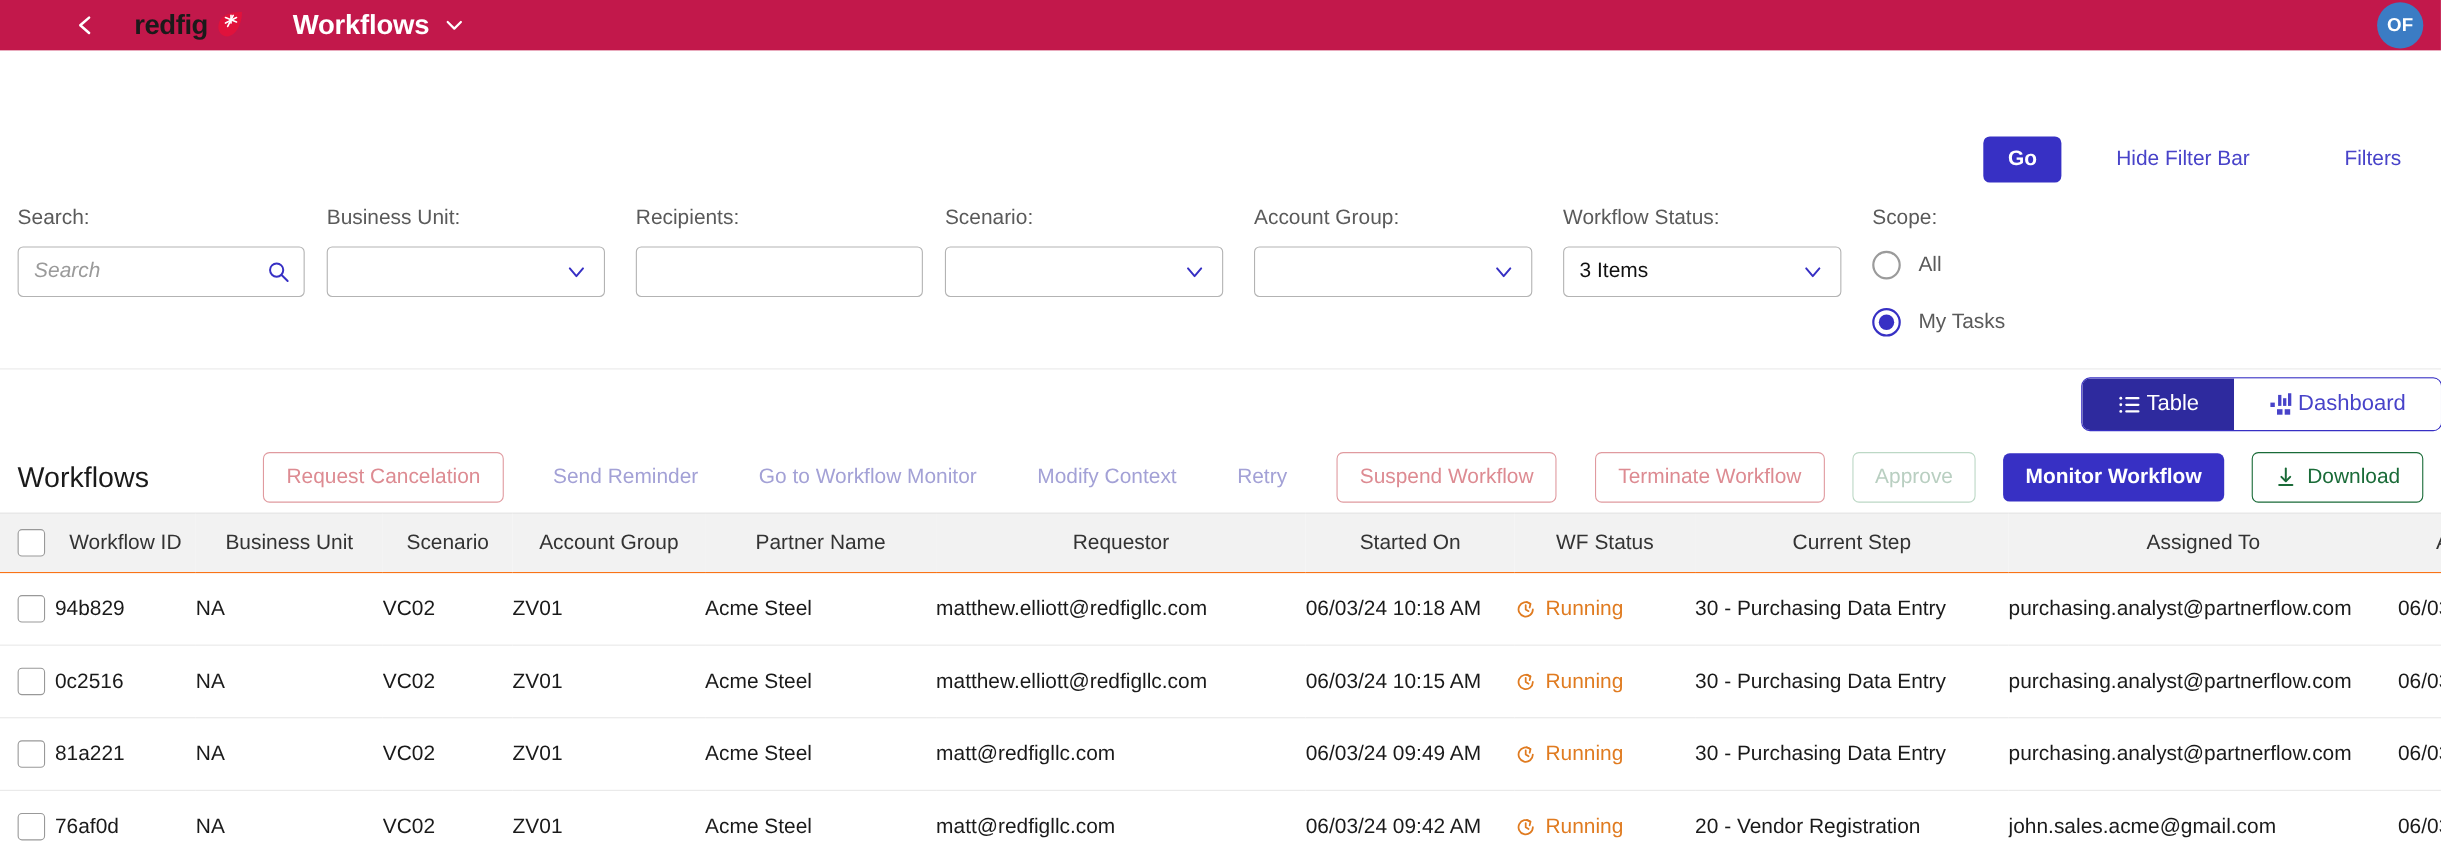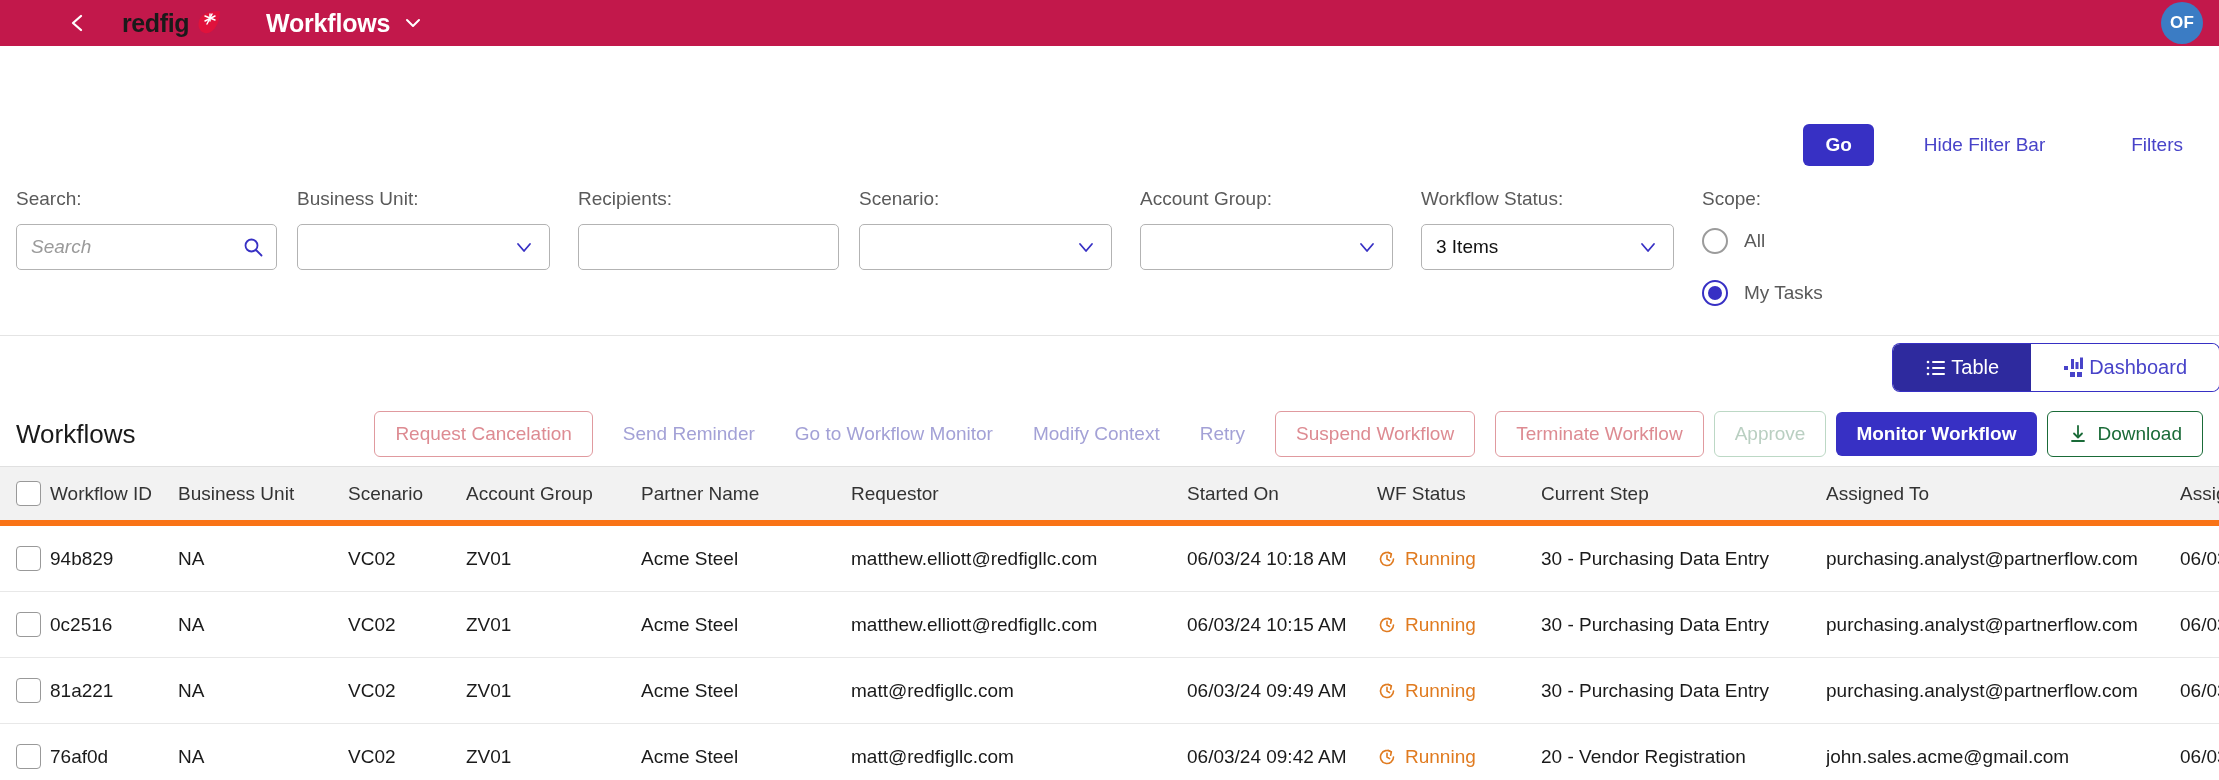--- a/index.html
+++ b/index.html
@@ -190,21 +190,21 @@
     height: 64px;
   }
   .table-title {
     font-size: 26px;
     color: #1a1a1a;
     white-space: nowrap;
   }
   .toolbar {
     display: flex;
     align-items: center;
-    gap: 0px;
+    gap: 15px;
     margin-left: auto;
   }
   .tb {
     font-family: inherit;
     font-size: 19px;
     border-radius: 6px;
     padding: 11px 20px;
     cursor: pointer;
     white-space: nowrap;
     background: transparent;
@@ -216,25 +216,25 @@
   .tb.outline-green { border: 1px solid #bcd8c5; color: #b9cfc1; background: #fff; margin-right: 10px; }
   .tb.primary { background: #3730C4; color: #fff; font-weight: 700; margin-right: 10px; }
   .tb.outline-dl { border: 1px solid #1a6b38; color: #1a6b38; background: #fff; display: flex; align-items: center; gap: 10px; }
 
   table { border-collapse: collapse; width: 2219px; table-layout: fixed; }
   thead th {
     background: #f2f2f2;
     font-size: 19px;
     font-weight: 400;
     color: #333;
-    text-align: left;
+    text-align: center;
     padding: 14px 0;
     white-space: nowrap;
     border-top: 1px solid #e0e0e0;
-    border-bottom: 6px solid #f97316;
+    border-bottom: 1px solid #f97316;
   }
   tbody td {
     font-size: 19px;
     color: #1a1a1a;
     padding: 20px 0;
     border-bottom: 1px solid #e8e8e8;
     white-space: nowrap;
     overflow: hidden;
     text-overflow: ellipsis;
   }

